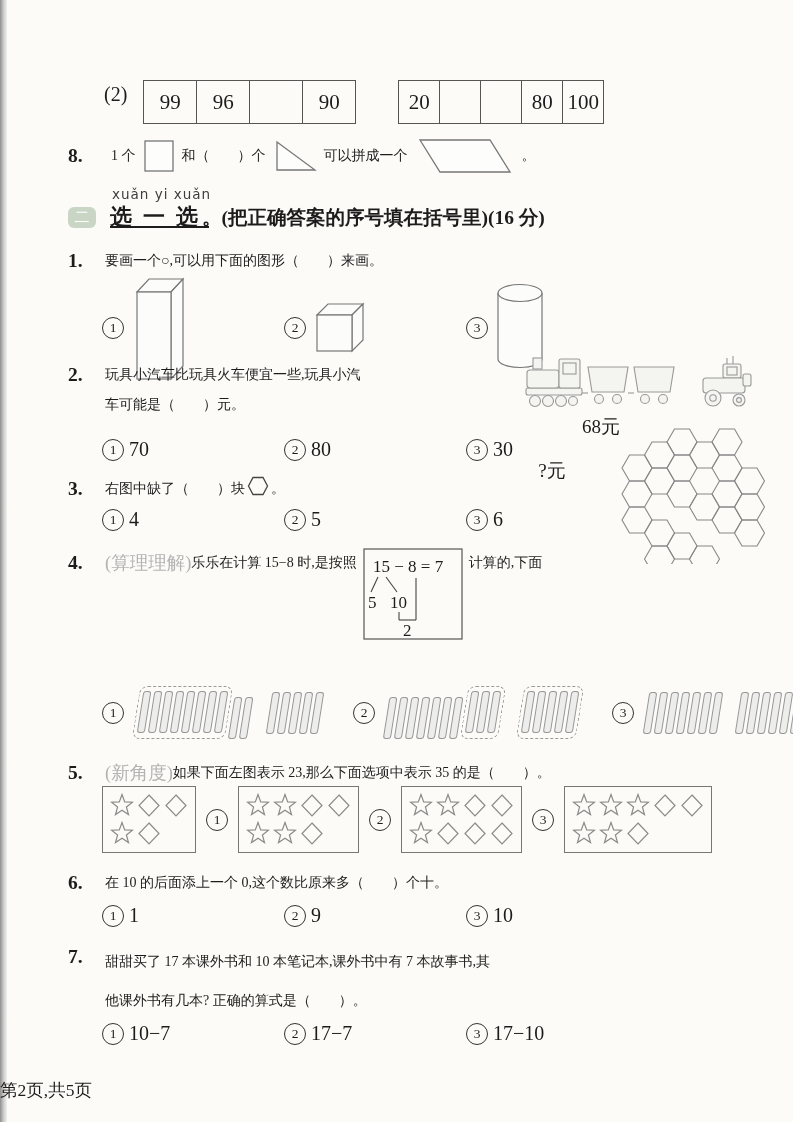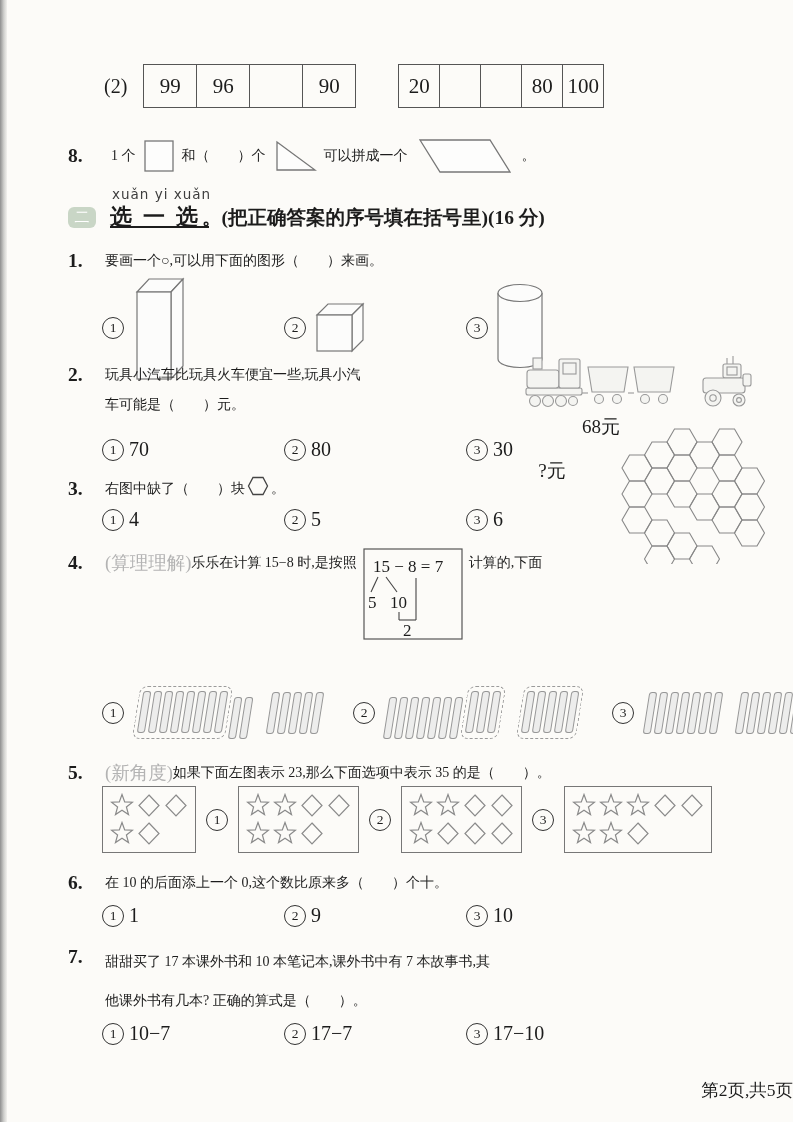--- a/index.html
+++ b/index.html
@@ -9,21 +9,21 @@
         background:linear-gradient(to right,#8f8f8f,#cfcfcd 55%,#f2f1ee);}
   .abs{position:absolute;left:68px;right:44px;}
   .qrow{display:flex;align-items:flex-start;}
   .qnum{font-weight:bold;width:37px;flex:none;font-size:19.5px;line-height:30px;}
   .qt{font-size:14px;line-height:30px;white-space:pre;}
   .tag{color:#b3b3b3;font-size:18.5px;line-height:30px;white-space:pre;}
   .line2{padding-left:37px;}
   
   .seq-row{display:flex;align-items:center;}
   .seq-label{font-size:20px;margin-left:36px;margin-right:16px;}
-  table.seq{border-collapse:collapse;}
+  table.seq{border-collapse:collapse;margin-top:16px;}
   table.seq td{border:1.3px solid #555;width:52px;height:42px;text-align:center;
         font-size:21px;padding:0;font-family:inherit;}
   table.seq.t2{margin-left:42px;}
   table.seq.t2 td{width:40px;}
   
   .q8row{display:flex;align-items:center;gap:6px;}
   .q8row svg{flex:none;}
   .oshape{fill:#fdfdfc;stroke:#777;stroke-width:1.3;}
   
   .pinyin{font-family:"DejaVu Sans","Liberation Sans",sans-serif;font-size:13.5px;color:#3d3d3d;letter-spacing:1px;}
@@ -63,21 +63,21 @@
   .stick-group{display:flex;align-items:flex-end;gap:3px;transform:skewX(-9deg);margin:0 6px;}
   .stick{width:6px;height:40px;background:#ededec;border:1px solid #979797;border-radius:3px;flex:none;}
   .stick-dash{display:flex;gap:3px;border:1.4px dashed #9a9a9a;border-radius:8px;
         padding:4px 3px 5px;align-items:flex-end;}
   
   .sdrow{display:flex;align-items:center;gap:10px;padding-left:34px;}
   .sdbox{border:1.2px solid #777;padding:6px 7px;display:flex;flex-direction:column;gap:3px;flex:none;}
   .sdbox .r{display:flex;gap:3px;}
   .sdshape{display:block;}
   .sdshape polygon{fill:none;stroke:#8a8a8a;stroke-width:1.2;}
-  .footer{position:absolute;left:0;right:0;top:1078px;text-align:right;font-size:17.5px;}
+  .footer{position:absolute;left:0;right:0;top:1078px;text-align:left;font-size:17.5px;}
 </style>
 </head>
 <body>
 
 <div class="page">
   <div class="scan-edge"></div>
 
   <div class="abs seq-row" style="top:64px">
     <span class="seq-label">(2)</span>
     <table class="seq">

